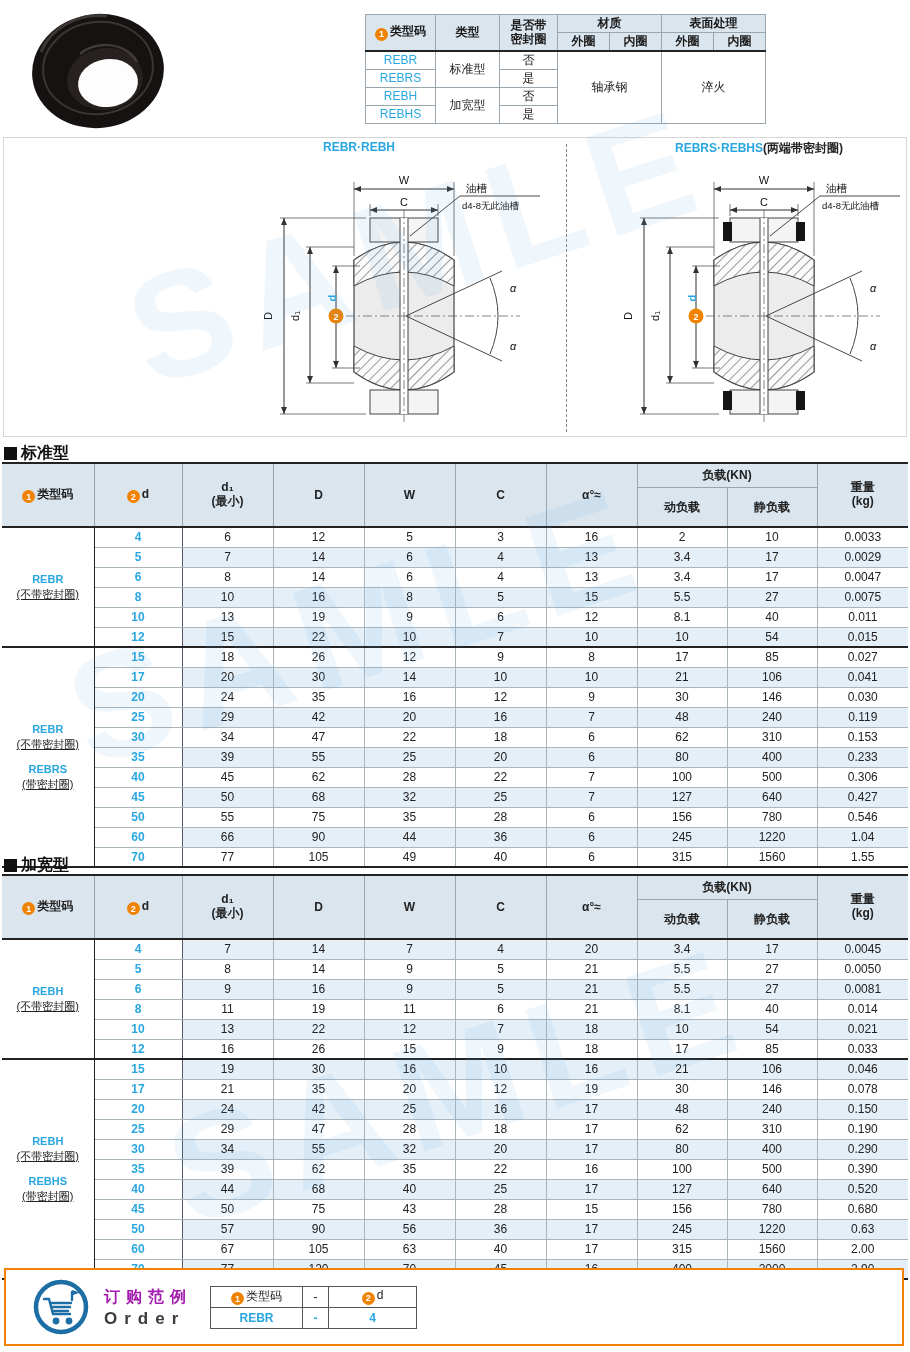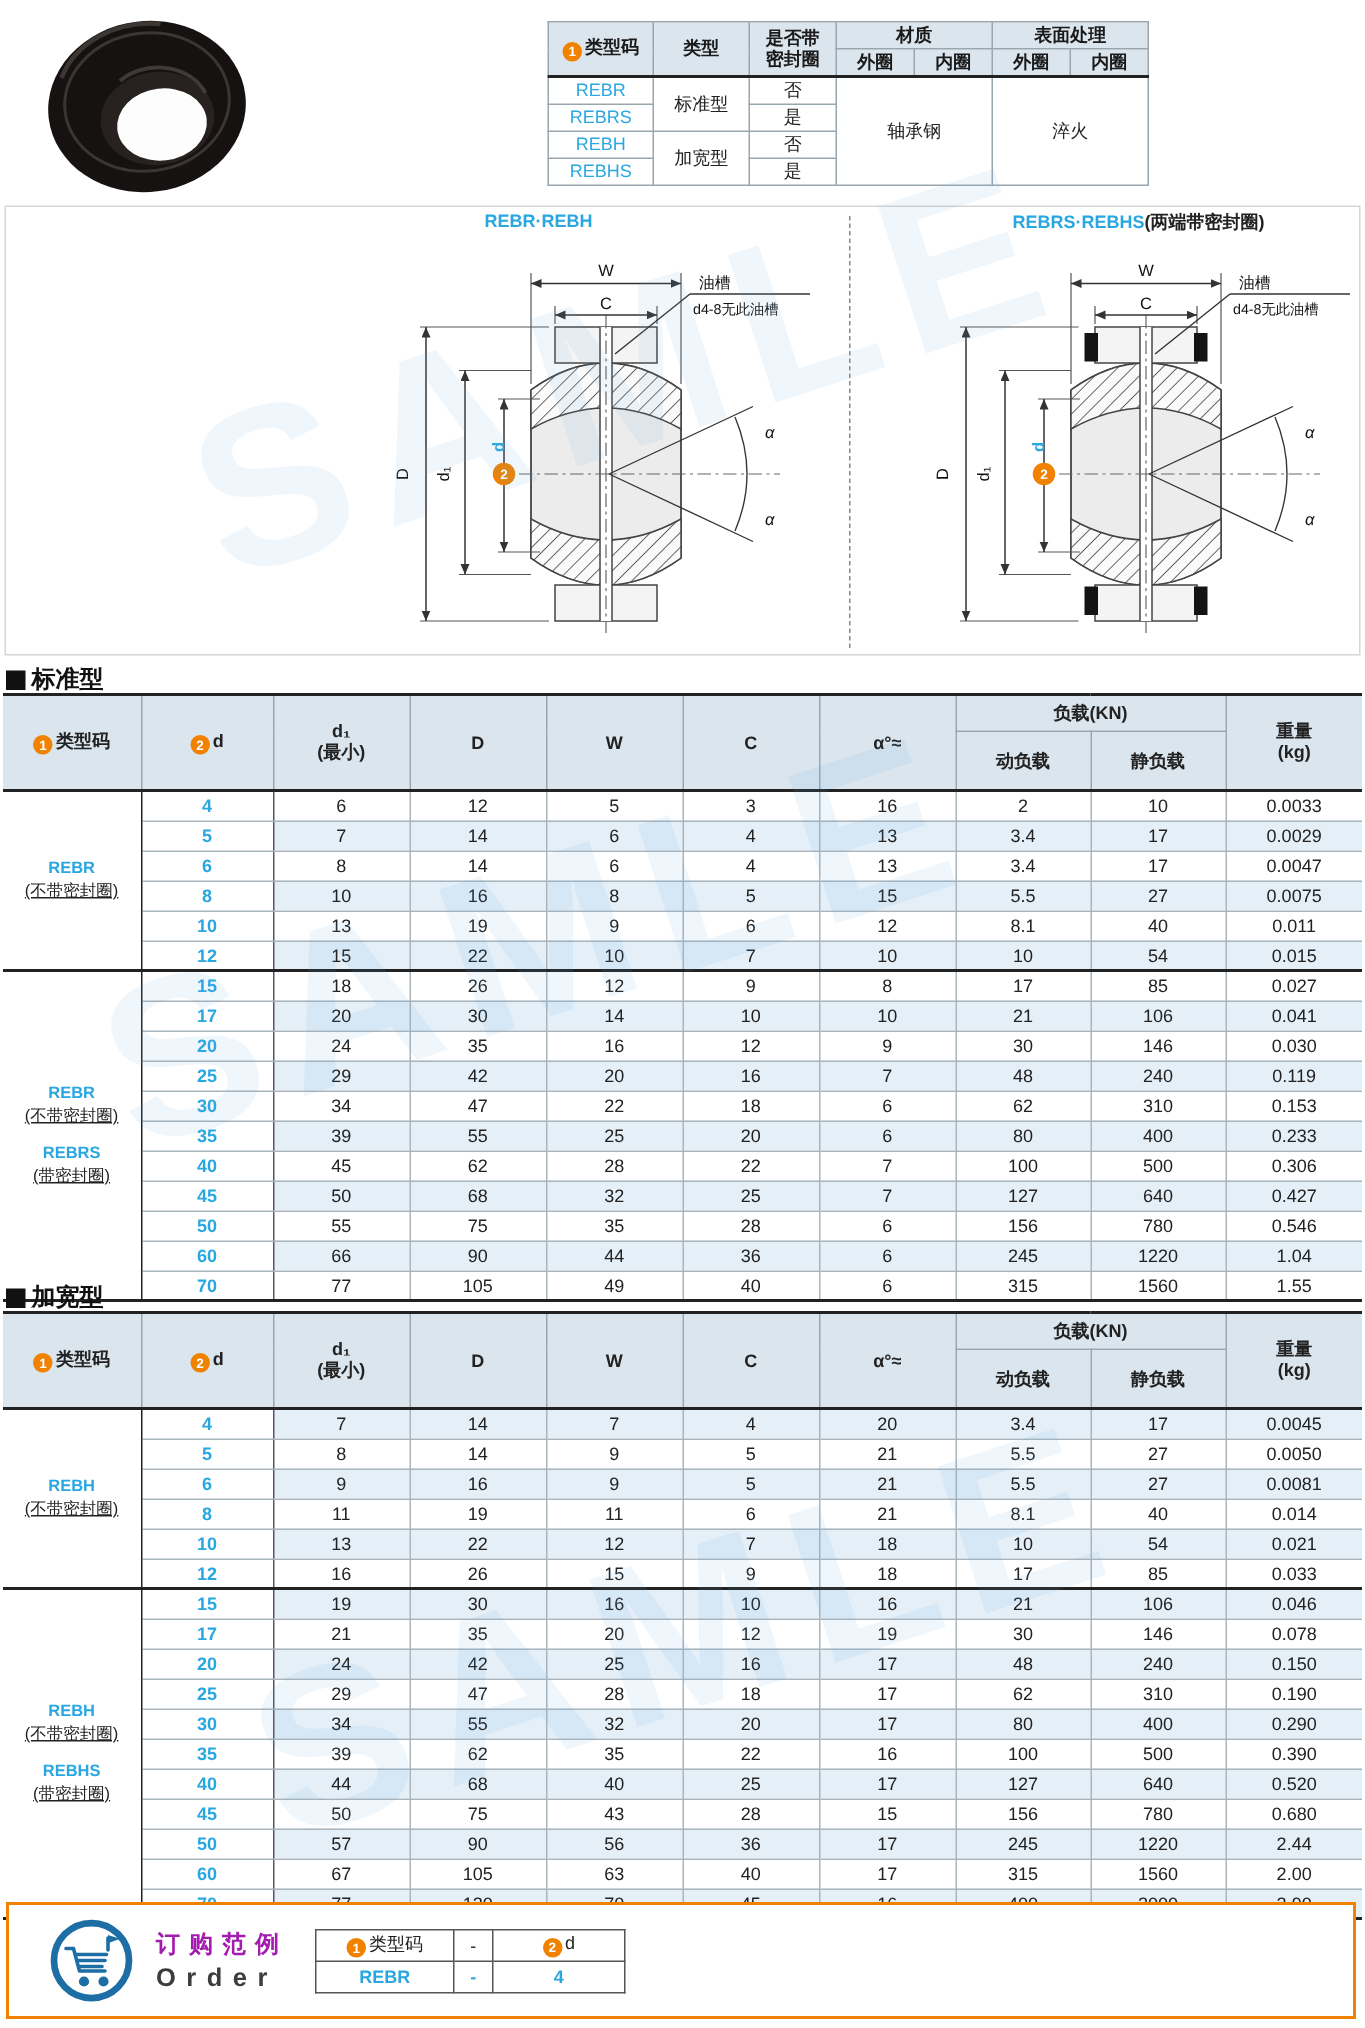--- a/index.html
+++ b/index.html
@@ -722,21 +722,21 @@
         </tr>
         <tr class="tint">
           <td class="dcol">50</td>
           <td class="c">57</td>
           <td class="c">90</td>
           <td class="c">56</td>
           <td class="c">36</td>
           <td class="c">17</td>
           <td class="c">245</td>
           <td class="c">1220</td>
-          <td class="c">2.44</td>
+          <td class="c">0.63</td>
         </tr>
         <tr>
           <td class="dcol">60</td>
           <td class="c">67</td>
           <td class="c">105</td>
           <td class="c">63</td>
           <td class="c">40</td>
           <td class="c">17</td>
           <td class="c">315</td>
           <td class="c">1560</td>

